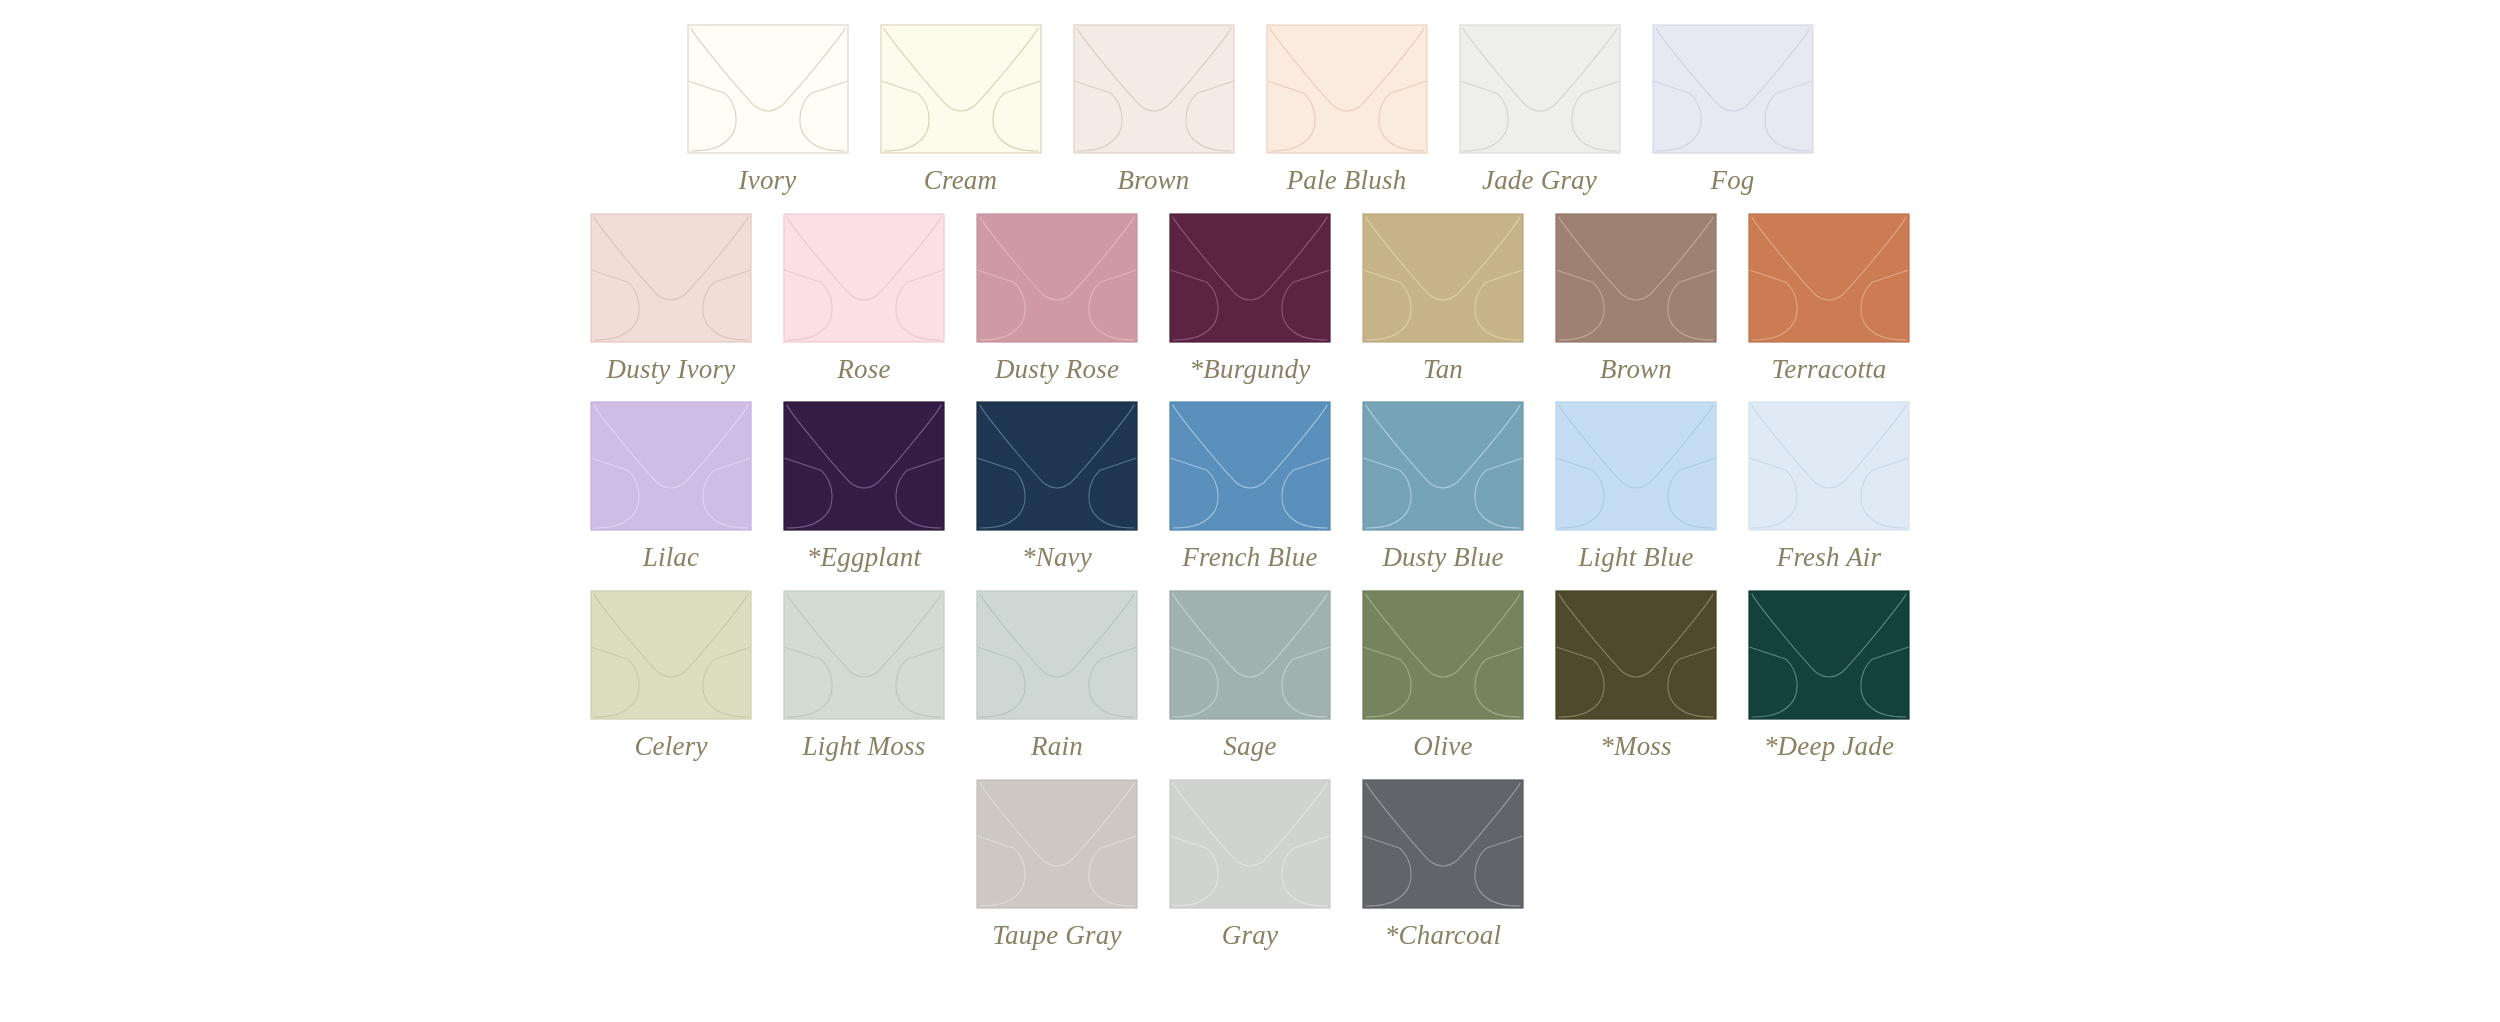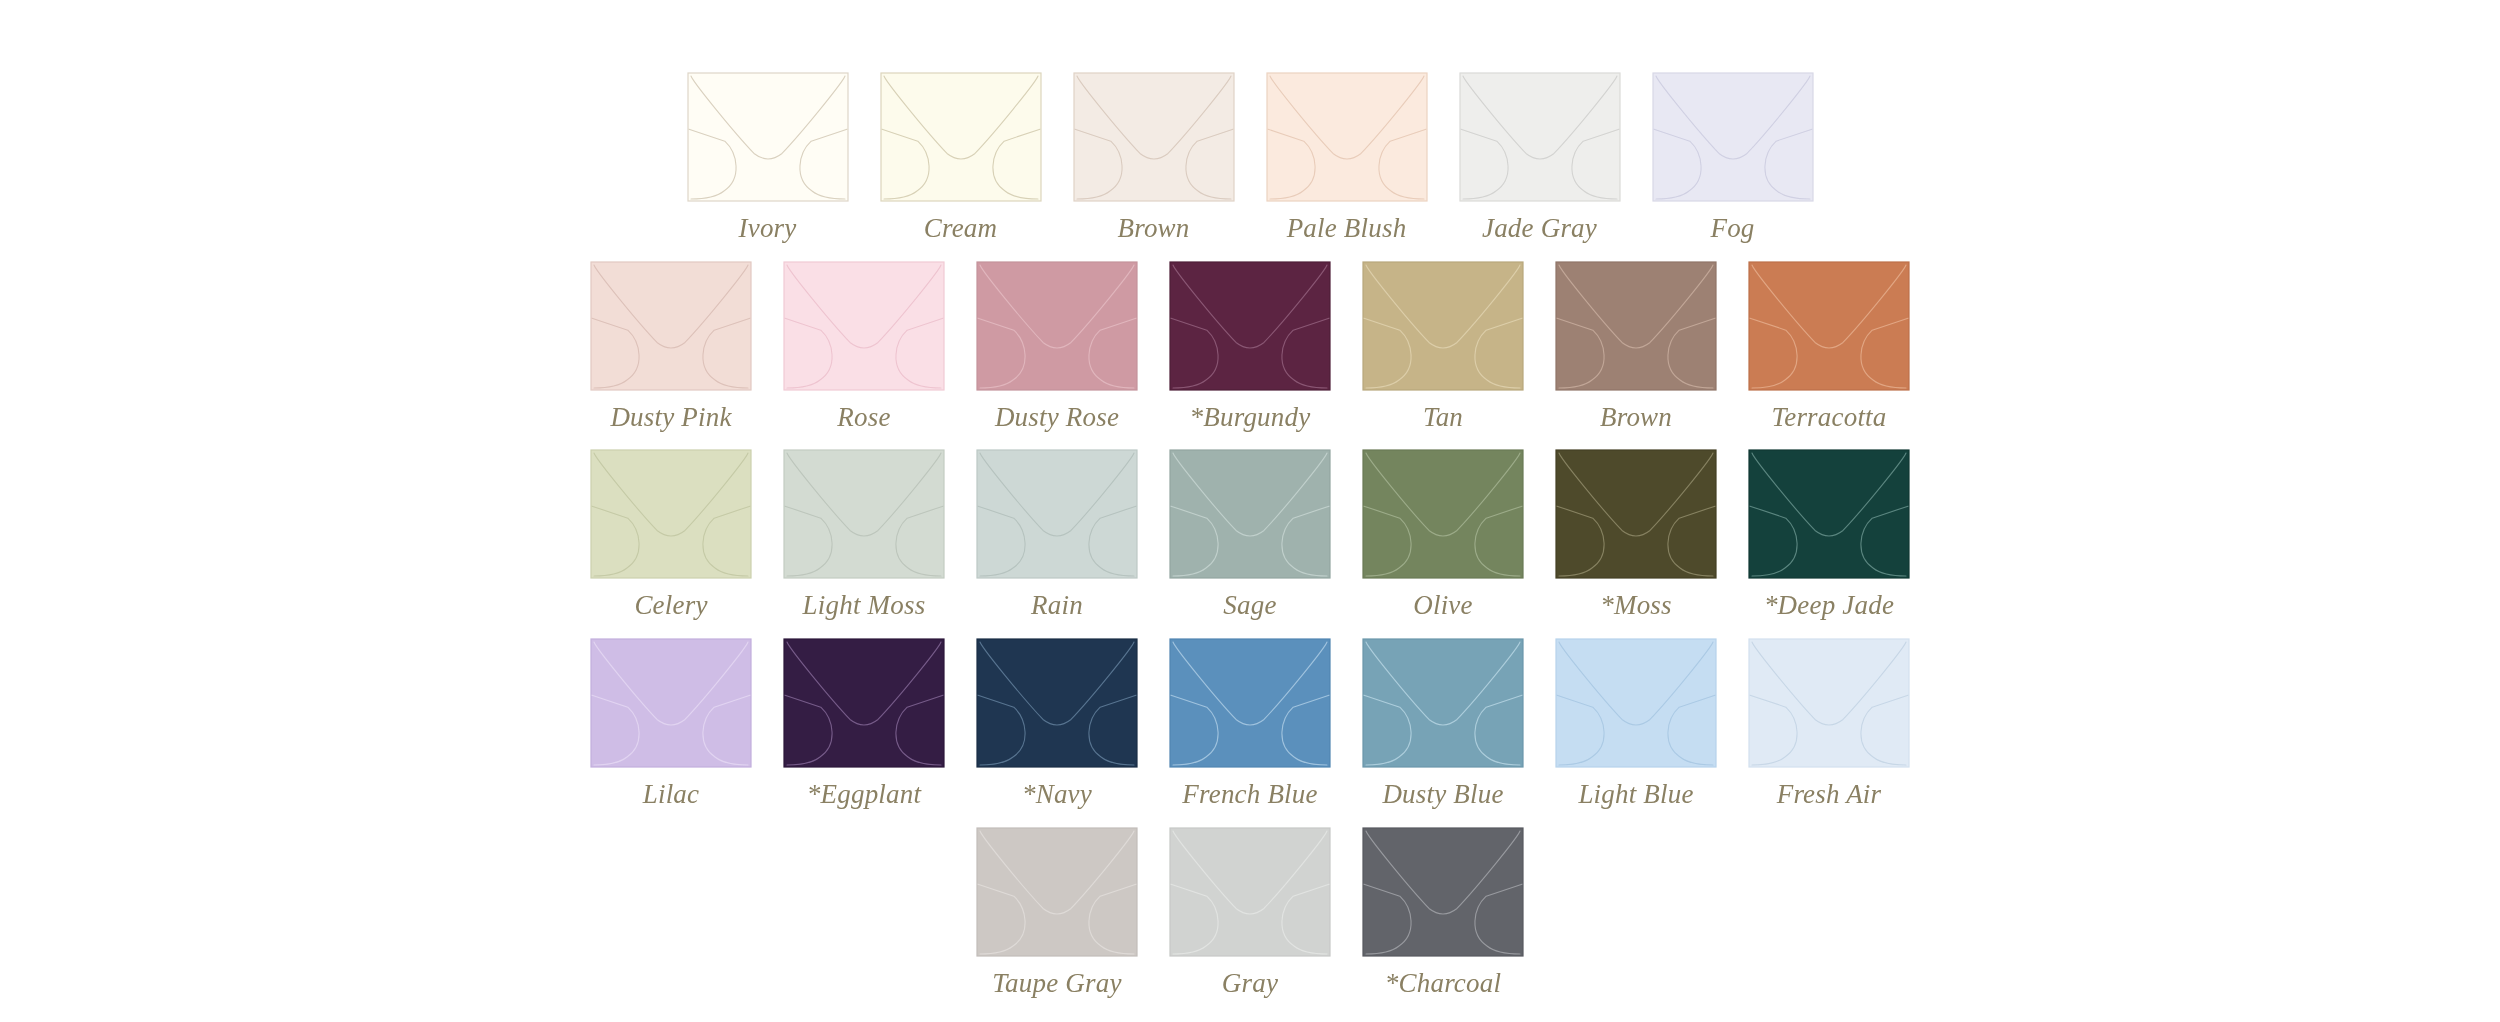--- a/index.html
+++ b/index.html
@@ -12,21 +12,21 @@
     width: 2500px;
     height: 1022px;
     font-family: "Liberation Serif", "DejaVu Serif", serif;
     overflow: hidden;
     position: relative;
   }
 
   #chart {
     width: 2500px;
     height: 1022px;
-    padding-top: 72px;
+    padding-top: 24px;
     box-sizing: border-box;
     display: flex;
     flex-direction: column;
     align-items: center;
   }
 
   .swatch-row {
     display: flex;
     flex-direction: row;
     justify-content: center;
@@ -246,21 +246,21 @@
                C 50.83 81.15, 55 107, 37 119
                C 27 127, 11 127, 4 127"></path>
 
       <path d="M 160 57.15
                L 124.17 69.15
                C 111.17 81.15, 107 107, 125 119
                C 135 127, 151 127, 158 127"></path>
     </g>
   </svg>
         </div>
-        <div class="swatch-label">Dusty Pink</div>
+        <div class="swatch-label">Dusty Ivory</div>
       </div>
       <div class="swatch">
         <div class="envelope-wrap">
   <svg viewBox="0 0 162 130" xmlns="http://www.w3.org/2000/svg" shape-rendering="geometricPrecision">
     <rect x="1" y="1" width="160" height="128" fill="#fadfe6" stroke="#f0cad4" stroke-width="1.2"></rect>
     <g fill="none" stroke="#eec3cf" stroke-width="1.1" stroke-linecap="round" stroke-linejoin="round" opacity="0.95">
 
       <path d="M 4 4
                C 6 10, 47 60.45, 67 81.45
                Q 81 92.45, 95 81.45
@@ -399,20 +399,197 @@
       <path d="M 160 57.15
                L 124.17 69.15
                C 111.17 81.15, 107 107, 125 119
                C 135 127, 151 127, 158 127"></path>
     </g>
   </svg>
         </div>
         <div class="swatch-label">Terracotta</div>
       </div>
     </div>
+    <div class="swatch-row row-4">
+      <div class="swatch">
+        <div class="envelope-wrap">
+  <svg viewBox="0 0 162 130" xmlns="http://www.w3.org/2000/svg" shape-rendering="geometricPrecision">
+    <rect x="1" y="1" width="160" height="128" fill="#cfbde6" stroke="#c2aedc" stroke-width="1.2"></rect>
+    <g fill="none" stroke="#e3d6f2" stroke-width="1.1" stroke-linecap="round" stroke-linejoin="round" opacity="0.95">
+
+      <path d="M 4 4
+               C 6 10, 47 60.45, 67 81.45
+               Q 81 92.45, 95 81.45
+               C 115 60.45, 156 10, 158 4"></path>
+
+      <path d="M 2 57.15
+               L 37.83 69.15
+               C 50.83 81.15, 55 107, 37 119
+               C 27 127, 11 127, 4 127"></path>
+
+      <path d="M 160 57.15
+               L 124.17 69.15
+               C 111.17 81.15, 107 107, 125 119
+               C 135 127, 151 127, 158 127"></path>
+    </g>
+  </svg>
+        </div>
+        <div class="swatch-label">Lilac</div>
+      </div>
+      <div class="swatch">
+        <div class="envelope-wrap">
+  <svg viewBox="0 0 162 130" xmlns="http://www.w3.org/2000/svg" shape-rendering="geometricPrecision">
+    <rect x="1" y="1" width="160" height="128" fill="#341d44" stroke="#2c1739" stroke-width="1.2"></rect>
+    <g fill="none" stroke="#7a5f8d" stroke-width="1.1" stroke-linecap="round" stroke-linejoin="round" opacity="0.95">
+
+      <path d="M 4 4
+               C 6 10, 47 60.45, 67 81.45
+               Q 81 92.45, 95 81.45
+               C 115 60.45, 156 10, 158 4"></path>
+
+      <path d="M 2 57.15
+               L 37.83 69.15
+               C 50.83 81.15, 55 107, 37 119
+               C 27 127, 11 127, 4 127"></path>
+
+      <path d="M 160 57.15
+               L 124.17 69.15
+               C 111.17 81.15, 107 107, 125 119
+               C 135 127, 151 127, 158 127"></path>
+    </g>
+  </svg>
+        </div>
+        <div class="swatch-label">*Eggplant</div>
+      </div>
+      <div class="swatch">
+        <div class="envelope-wrap">
+  <svg viewBox="0 0 162 130" xmlns="http://www.w3.org/2000/svg" shape-rendering="geometricPrecision">
+    <rect x="1" y="1" width="160" height="128" fill="#1f3651" stroke="#192d45" stroke-width="1.2"></rect>
+    <g fill="none" stroke="#5b7894" stroke-width="1.1" stroke-linecap="round" stroke-linejoin="round" opacity="0.95">
+
+      <path d="M 4 4
+               C 6 10, 47 60.45, 67 81.45
+               Q 81 92.45, 95 81.45
+               C 115 60.45, 156 10, 158 4"></path>
+
+      <path d="M 2 57.15
+               L 37.83 69.15
+               C 50.83 81.15, 55 107, 37 119
+               C 27 127, 11 127, 4 127"></path>
+
+      <path d="M 160 57.15
+               L 124.17 69.15
+               C 111.17 81.15, 107 107, 125 119
+               C 135 127, 151 127, 158 127"></path>
+    </g>
+  </svg>
+        </div>
+        <div class="swatch-label">*Navy</div>
+      </div>
+      <div class="swatch">
+        <div class="envelope-wrap">
+  <svg viewBox="0 0 162 130" xmlns="http://www.w3.org/2000/svg" shape-rendering="geometricPrecision">
+    <rect x="1" y="1" width="160" height="128" fill="#5b90bc" stroke="#5185b1" stroke-width="1.2"></rect>
+    <g fill="none" stroke="#a4c6e0" stroke-width="1.1" stroke-linecap="round" stroke-linejoin="round" opacity="0.95">
+
+      <path d="M 4 4
+               C 6 10, 47 60.45, 67 81.45
+               Q 81 92.45, 95 81.45
+               C 115 60.45, 156 10, 158 4"></path>
+
+      <path d="M 2 57.15
+               L 37.83 69.15
+               C 50.83 81.15, 55 107, 37 119
+               C 27 127, 11 127, 4 127"></path>
+
+      <path d="M 160 57.15
+               L 124.17 69.15
+               C 111.17 81.15, 107 107, 125 119
+               C 135 127, 151 127, 158 127"></path>
+    </g>
+  </svg>
+        </div>
+        <div class="swatch-label">French Blue</div>
+      </div>
+      <div class="swatch">
+        <div class="envelope-wrap">
+  <svg viewBox="0 0 162 130" xmlns="http://www.w3.org/2000/svg" shape-rendering="geometricPrecision">
+    <rect x="1" y="1" width="160" height="128" fill="#77a3b6" stroke="#6b97aa" stroke-width="1.2"></rect>
+    <g fill="none" stroke="#b0d0de" stroke-width="1.1" stroke-linecap="round" stroke-linejoin="round" opacity="0.95">
+
+      <path d="M 4 4
+               C 6 10, 47 60.45, 67 81.45
+               Q 81 92.45, 95 81.45
+               C 115 60.45, 156 10, 158 4"></path>
+
+      <path d="M 2 57.15
+               L 37.83 69.15
+               C 50.83 81.15, 55 107, 37 119
+               C 27 127, 11 127, 4 127"></path>
+
+      <path d="M 160 57.15
+               L 124.17 69.15
+               C 111.17 81.15, 107 107, 125 119
+               C 135 127, 151 127, 158 127"></path>
+    </g>
+  </svg>
+        </div>
+        <div class="swatch-label">Dusty Blue</div>
+      </div>
+      <div class="swatch">
+        <div class="envelope-wrap">
+  <svg viewBox="0 0 162 130" xmlns="http://www.w3.org/2000/svg" shape-rendering="geometricPrecision">
+    <rect x="1" y="1" width="160" height="128" fill="#c5ddf2" stroke="#b6d3eb" stroke-width="1.2"></rect>
+    <g fill="none" stroke="#aac9e4" stroke-width="1.1" stroke-linecap="round" stroke-linejoin="round" opacity="0.95">
+
+      <path d="M 4 4
+               C 6 10, 47 60.45, 67 81.45
+               Q 81 92.45, 95 81.45
+               C 115 60.45, 156 10, 158 4"></path>
+
+      <path d="M 2 57.15
+               L 37.83 69.15
+               C 50.83 81.15, 55 107, 37 119
+               C 27 127, 11 127, 4 127"></path>
+
+      <path d="M 160 57.15
+               L 124.17 69.15
+               C 111.17 81.15, 107 107, 125 119
+               C 135 127, 151 127, 158 127"></path>
+    </g>
+  </svg>
+        </div>
+        <div class="swatch-label">Light Blue</div>
+      </div>
+      <div class="swatch">
+        <div class="envelope-wrap">
+  <svg viewBox="0 0 162 130" xmlns="http://www.w3.org/2000/svg" shape-rendering="geometricPrecision">
+    <rect x="1" y="1" width="160" height="128" fill="#e0eaf5" stroke="#d2e0ee" stroke-width="1.2"></rect>
+    <g fill="none" stroke="#c6d6e6" stroke-width="1.1" stroke-linecap="round" stroke-linejoin="round" opacity="0.95">
+
+      <path d="M 4 4
+               C 6 10, 47 60.45, 67 81.45
+               Q 81 92.45, 95 81.45
+               C 115 60.45, 156 10, 158 4"></path>
+
+      <path d="M 2 57.15
+               L 37.83 69.15
+               C 50.83 81.15, 55 107, 37 119
+               C 27 127, 11 127, 4 127"></path>
+
+      <path d="M 160 57.15
+               L 124.17 69.15
+               C 111.17 81.15, 107 107, 125 119
+               C 135 127, 151 127, 158 127"></path>
+    </g>
+  </svg>
+        </div>
+        <div class="swatch-label">Fresh Air</div>
+      </div>
+    </div>
     <div class="swatch-row row-3">
       <div class="swatch">
         <div class="envelope-wrap">
   <svg viewBox="0 0 162 130" xmlns="http://www.w3.org/2000/svg" shape-rendering="geometricPrecision">
     <rect x="1" y="1" width="160" height="128" fill="#dbdfc0" stroke="#cbd0ad" stroke-width="1.2"></rect>
     <g fill="none" stroke="#c4c9a5" stroke-width="1.1" stroke-linecap="round" stroke-linejoin="round" opacity="0.95">
 
       <path d="M 4 4
                C 6 10, 47 60.45, 67 81.45
                Q 81 92.45, 95 81.45
@@ -576,197 +753,20 @@
       <path d="M 160 57.15
                L 124.17 69.15
                C 111.17 81.15, 107 107, 125 119
                C 135 127, 151 127, 158 127"></path>
     </g>
   </svg>
         </div>
         <div class="swatch-label">*Deep Jade</div>
       </div>
     </div>
-    <div class="swatch-row row-4">
-      <div class="swatch">
-        <div class="envelope-wrap">
-  <svg viewBox="0 0 162 130" xmlns="http://www.w3.org/2000/svg" shape-rendering="geometricPrecision">
-    <rect x="1" y="1" width="160" height="128" fill="#cfbde6" stroke="#c2aedc" stroke-width="1.2"></rect>
-    <g fill="none" stroke="#e3d6f2" stroke-width="1.1" stroke-linecap="round" stroke-linejoin="round" opacity="0.95">
-
-      <path d="M 4 4
-               C 6 10, 47 60.45, 67 81.45
-               Q 81 92.45, 95 81.45
-               C 115 60.45, 156 10, 158 4"></path>
-
-      <path d="M 2 57.15
-               L 37.83 69.15
-               C 50.83 81.15, 55 107, 37 119
-               C 27 127, 11 127, 4 127"></path>
-
-      <path d="M 160 57.15
-               L 124.17 69.15
-               C 111.17 81.15, 107 107, 125 119
-               C 135 127, 151 127, 158 127"></path>
-    </g>
-  </svg>
-        </div>
-        <div class="swatch-label">Lilac</div>
-      </div>
-      <div class="swatch">
-        <div class="envelope-wrap">
-  <svg viewBox="0 0 162 130" xmlns="http://www.w3.org/2000/svg" shape-rendering="geometricPrecision">
-    <rect x="1" y="1" width="160" height="128" fill="#341d44" stroke="#2c1739" stroke-width="1.2"></rect>
-    <g fill="none" stroke="#7a5f8d" stroke-width="1.1" stroke-linecap="round" stroke-linejoin="round" opacity="0.95">
-
-      <path d="M 4 4
-               C 6 10, 47 60.45, 67 81.45
-               Q 81 92.45, 95 81.45
-               C 115 60.45, 156 10, 158 4"></path>
-
-      <path d="M 2 57.15
-               L 37.83 69.15
-               C 50.83 81.15, 55 107, 37 119
-               C 27 127, 11 127, 4 127"></path>
-
-      <path d="M 160 57.15
-               L 124.17 69.15
-               C 111.17 81.15, 107 107, 125 119
-               C 135 127, 151 127, 158 127"></path>
-    </g>
-  </svg>
-        </div>
-        <div class="swatch-label">*Eggplant</div>
-      </div>
-      <div class="swatch">
-        <div class="envelope-wrap">
-  <svg viewBox="0 0 162 130" xmlns="http://www.w3.org/2000/svg" shape-rendering="geometricPrecision">
-    <rect x="1" y="1" width="160" height="128" fill="#1f3651" stroke="#192d45" stroke-width="1.2"></rect>
-    <g fill="none" stroke="#5b7894" stroke-width="1.1" stroke-linecap="round" stroke-linejoin="round" opacity="0.95">
-
-      <path d="M 4 4
-               C 6 10, 47 60.45, 67 81.45
-               Q 81 92.45, 95 81.45
-               C 115 60.45, 156 10, 158 4"></path>
-
-      <path d="M 2 57.15
-               L 37.83 69.15
-               C 50.83 81.15, 55 107, 37 119
-               C 27 127, 11 127, 4 127"></path>
-
-      <path d="M 160 57.15
-               L 124.17 69.15
-               C 111.17 81.15, 107 107, 125 119
-               C 135 127, 151 127, 158 127"></path>
-    </g>
-  </svg>
-        </div>
-        <div class="swatch-label">*Navy</div>
-      </div>
-      <div class="swatch">
-        <div class="envelope-wrap">
-  <svg viewBox="0 0 162 130" xmlns="http://www.w3.org/2000/svg" shape-rendering="geometricPrecision">
-    <rect x="1" y="1" width="160" height="128" fill="#5b90bc" stroke="#5185b1" stroke-width="1.2"></rect>
-    <g fill="none" stroke="#a4c6e0" stroke-width="1.1" stroke-linecap="round" stroke-linejoin="round" opacity="0.95">
-
-      <path d="M 4 4
-               C 6 10, 47 60.45, 67 81.45
-               Q 81 92.45, 95 81.45
-               C 115 60.45, 156 10, 158 4"></path>
-
-      <path d="M 2 57.15
-               L 37.83 69.15
-               C 50.83 81.15, 55 107, 37 119
-               C 27 127, 11 127, 4 127"></path>
-
-      <path d="M 160 57.15
-               L 124.17 69.15
-               C 111.17 81.15, 107 107, 125 119
-               C 135 127, 151 127, 158 127"></path>
-    </g>
-  </svg>
-        </div>
-        <div class="swatch-label">French Blue</div>
-      </div>
-      <div class="swatch">
-        <div class="envelope-wrap">
-  <svg viewBox="0 0 162 130" xmlns="http://www.w3.org/2000/svg" shape-rendering="geometricPrecision">
-    <rect x="1" y="1" width="160" height="128" fill="#77a3b6" stroke="#6b97aa" stroke-width="1.2"></rect>
-    <g fill="none" stroke="#b0d0de" stroke-width="1.1" stroke-linecap="round" stroke-linejoin="round" opacity="0.95">
-
-      <path d="M 4 4
-               C 6 10, 47 60.45, 67 81.45
-               Q 81 92.45, 95 81.45
-               C 115 60.45, 156 10, 158 4"></path>
-
-      <path d="M 2 57.15
-               L 37.83 69.15
-               C 50.83 81.15, 55 107, 37 119
-               C 27 127, 11 127, 4 127"></path>
-
-      <path d="M 160 57.15
-               L 124.17 69.15
-               C 111.17 81.15, 107 107, 125 119
-               C 135 127, 151 127, 158 127"></path>
-    </g>
-  </svg>
-        </div>
-        <div class="swatch-label">Dusty Blue</div>
-      </div>
-      <div class="swatch">
-        <div class="envelope-wrap">
-  <svg viewBox="0 0 162 130" xmlns="http://www.w3.org/2000/svg" shape-rendering="geometricPrecision">
-    <rect x="1" y="1" width="160" height="128" fill="#c5ddf2" stroke="#b6d3eb" stroke-width="1.2"></rect>
-    <g fill="none" stroke="#aac9e4" stroke-width="1.1" stroke-linecap="round" stroke-linejoin="round" opacity="0.95">
-
-      <path d="M 4 4
-               C 6 10, 47 60.45, 67 81.45
-               Q 81 92.45, 95 81.45
-               C 115 60.45, 156 10, 158 4"></path>
-
-      <path d="M 2 57.15
-               L 37.83 69.15
-               C 50.83 81.15, 55 107, 37 119
-               C 27 127, 11 127, 4 127"></path>
-
-      <path d="M 160 57.15
-               L 124.17 69.15
-               C 111.17 81.15, 107 107, 125 119
-               C 135 127, 151 127, 158 127"></path>
-    </g>
-  </svg>
-        </div>
-        <div class="swatch-label">Light Blue</div>
-      </div>
-      <div class="swatch">
-        <div class="envelope-wrap">
-  <svg viewBox="0 0 162 130" xmlns="http://www.w3.org/2000/svg" shape-rendering="geometricPrecision">
-    <rect x="1" y="1" width="160" height="128" fill="#e0eaf5" stroke="#d2e0ee" stroke-width="1.2"></rect>
-    <g fill="none" stroke="#c6d6e6" stroke-width="1.1" stroke-linecap="round" stroke-linejoin="round" opacity="0.95">
-
-      <path d="M 4 4
-               C 6 10, 47 60.45, 67 81.45
-               Q 81 92.45, 95 81.45
-               C 115 60.45, 156 10, 158 4"></path>
-
-      <path d="M 2 57.15
-               L 37.83 69.15
-               C 50.83 81.15, 55 107, 37 119
-               C 27 127, 11 127, 4 127"></path>
-
-      <path d="M 160 57.15
-               L 124.17 69.15
-               C 111.17 81.15, 107 107, 125 119
-               C 135 127, 151 127, 158 127"></path>
-    </g>
-  </svg>
-        </div>
-        <div class="swatch-label">Fresh Air</div>
-      </div>
-    </div>
     <div class="swatch-row row-5">
       <div class="swatch">
         <div class="envelope-wrap">
   <svg viewBox="0 0 162 130" xmlns="http://www.w3.org/2000/svg" shape-rendering="geometricPrecision">
     <rect x="1" y="1" width="160" height="128" fill="#cdc8c4" stroke="#c2bdb9" stroke-width="1.2"></rect>
     <g fill="none" stroke="#e0dcd9" stroke-width="1.1" stroke-linecap="round" stroke-linejoin="round" opacity="0.95">
 
       <path d="M 4 4
                C 6 10, 47 60.45, 67 81.45
                Q 81 92.45, 95 81.45

